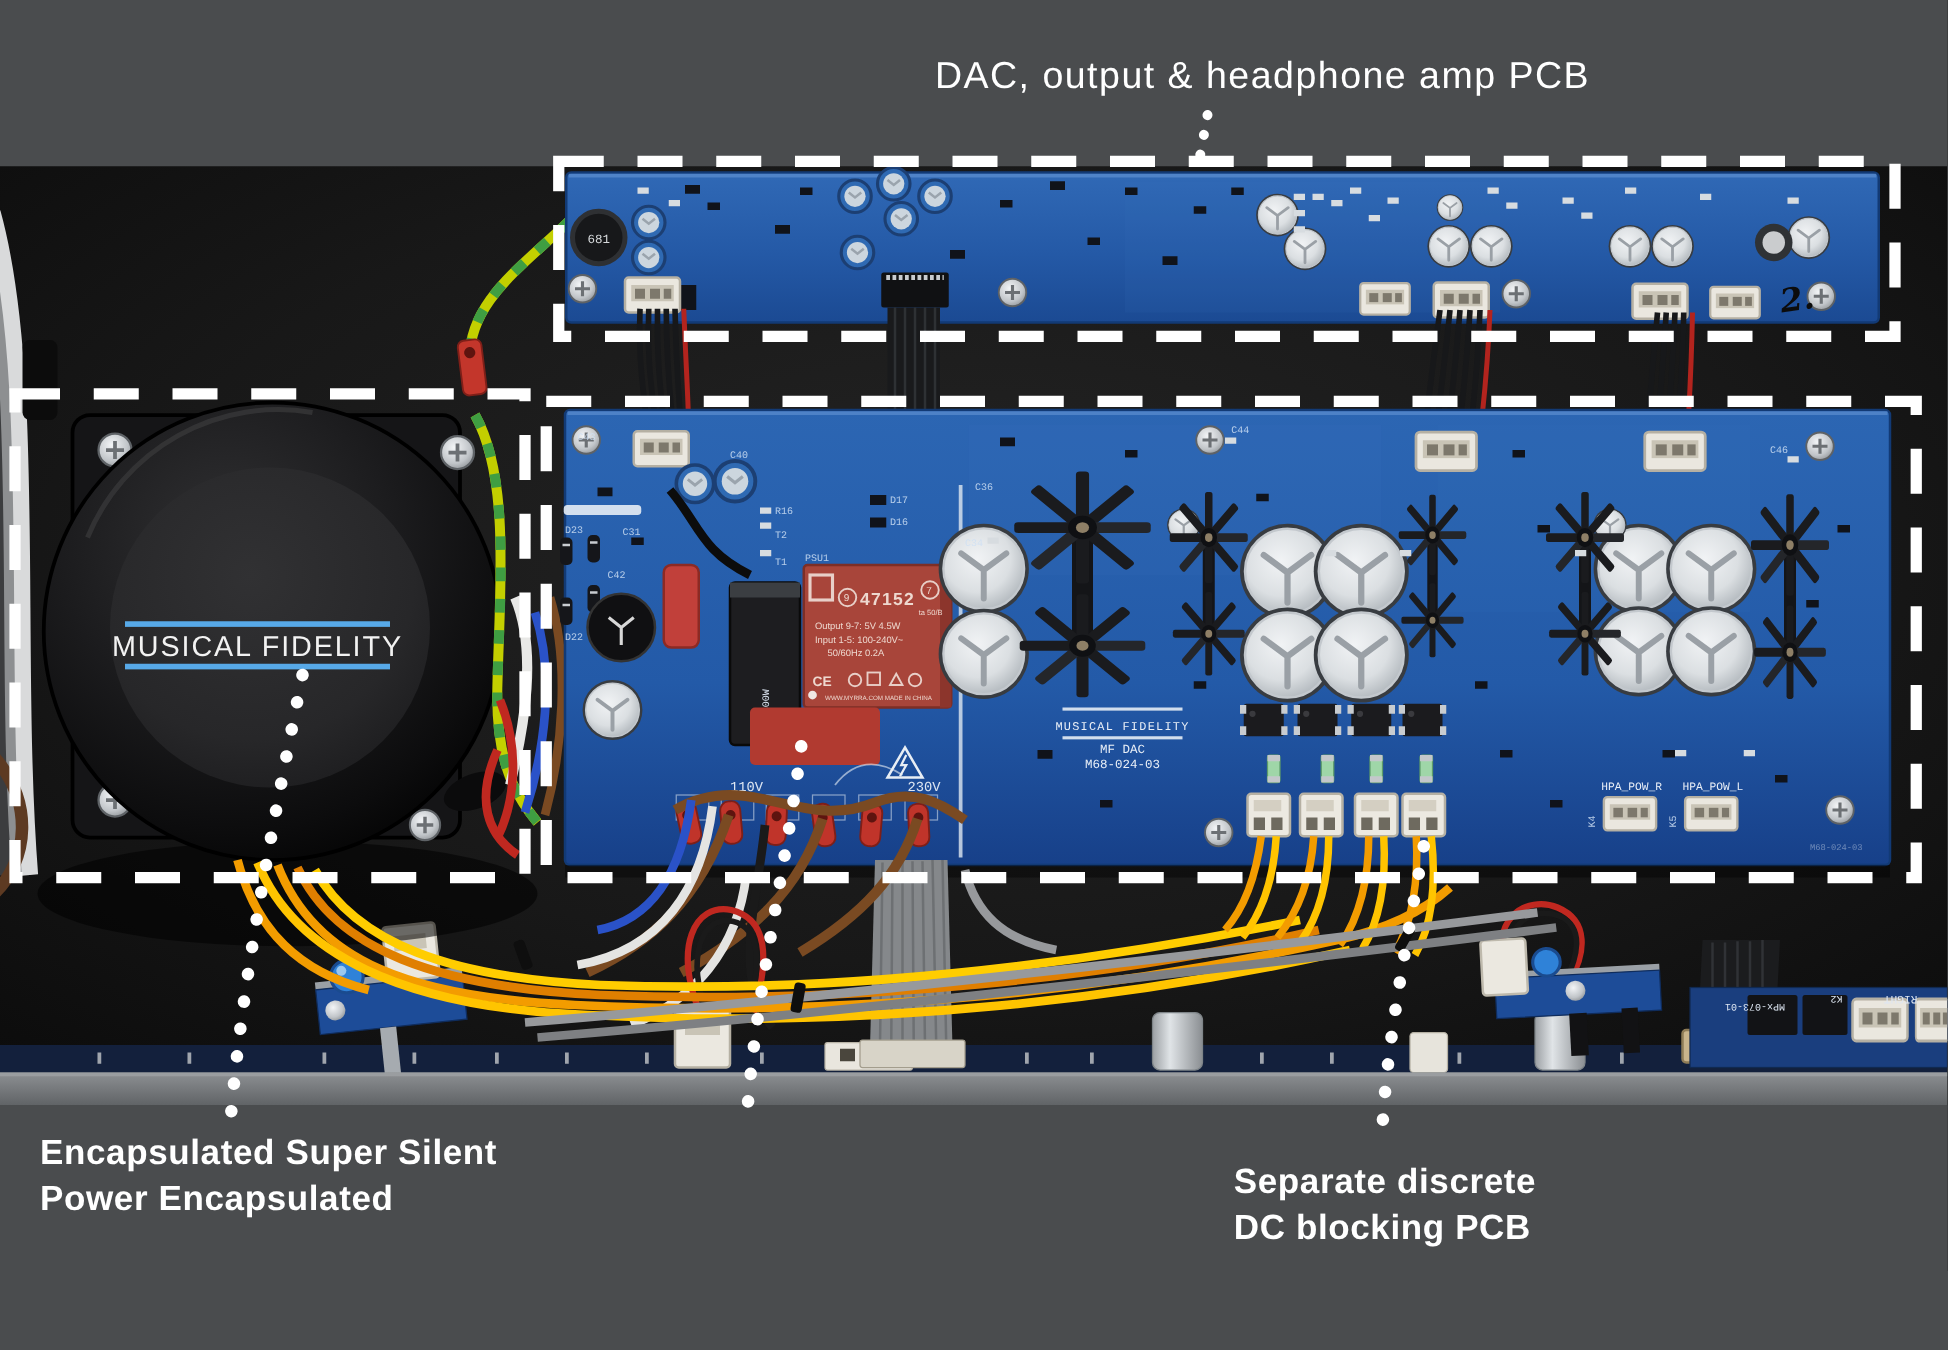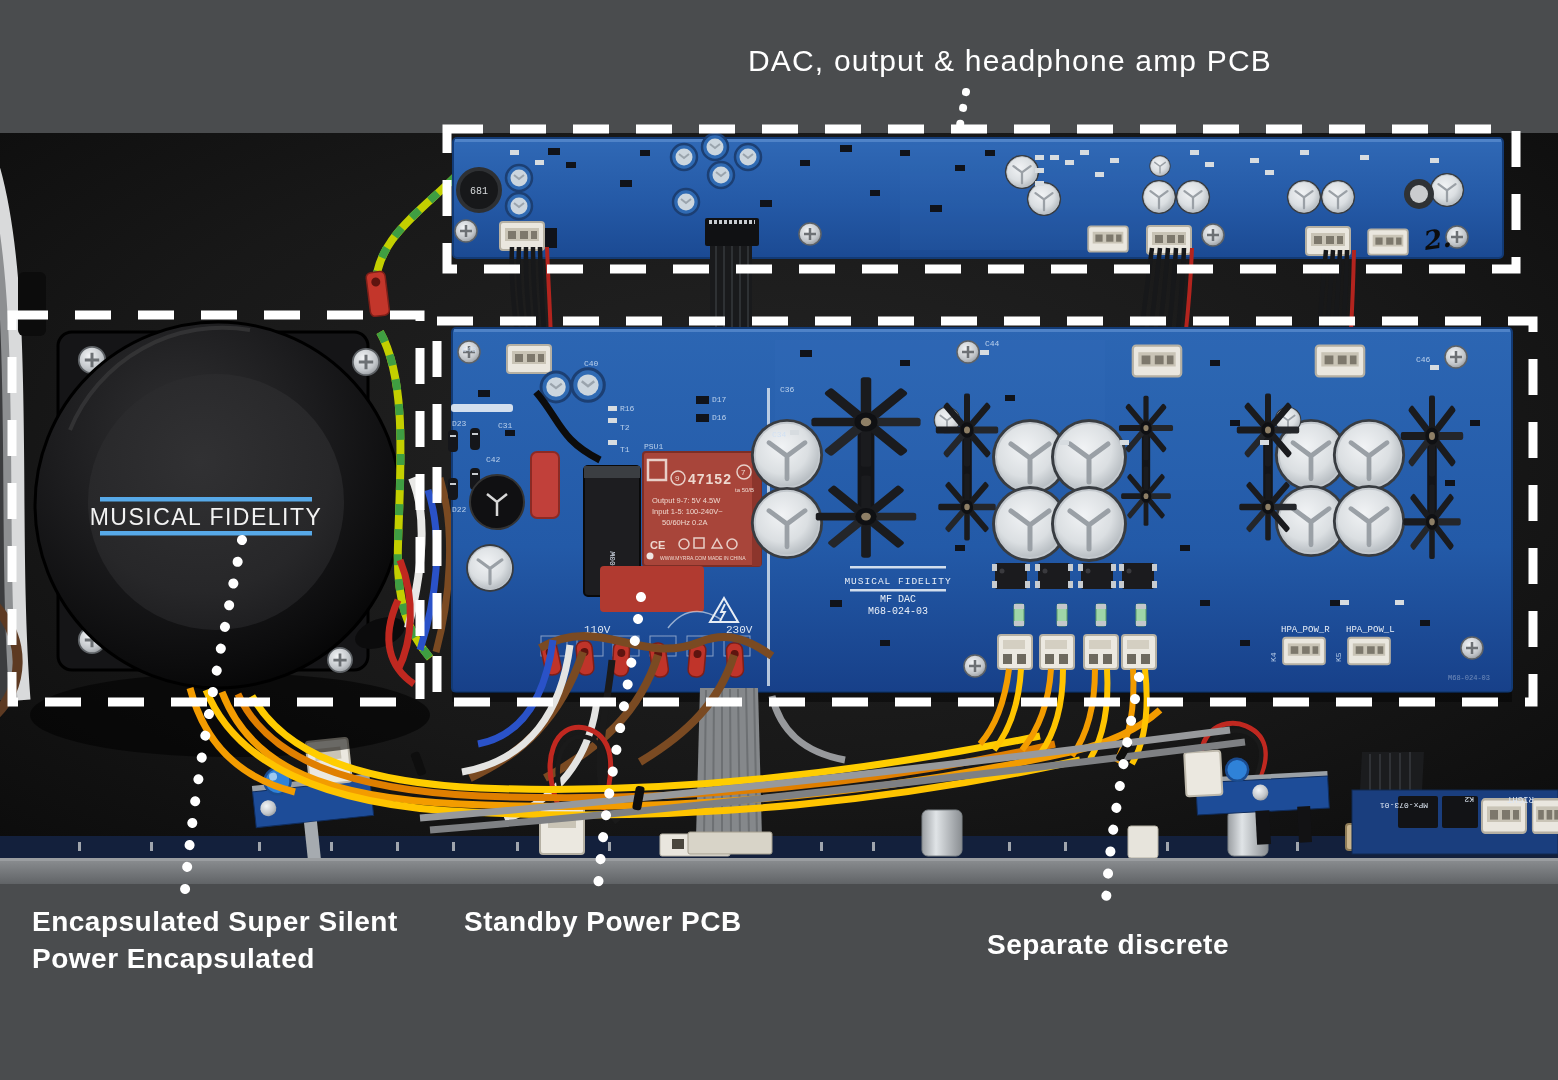--- a/index.html
+++ b/index.html
@@ -588,17 +588,17 @@
   <path d="M641,597 C628,700 603,800 597,902" stroke-width="10" stroke-dasharray="0.1 22"></path>
   <path d="M1139,677 C1124,760 1109,840 1106,902" stroke-width="10" stroke-dasharray="0.1 22"></path>
 </g>
 </svg>
 
 <div class="callout light" style="left:700px;top:42px;width:620px;">DAC, output &amp; headphone amp PCB</div>
 <div class="callout" style="left:32px;top:903px;">
   <div>Encapsulated Super Silent</div>
   <div>Power Encapsulated</div>
 </div>
-<div class="callout" style="left:464px;top:903px;">Standby Power PCB</div>
 <div class="callout" style="left:987px;top:926px;">
   <div>Separate discrete</div>
+  <div>DC blocking PCB</div>
 </div>
 </div>
 
 </body></html>

